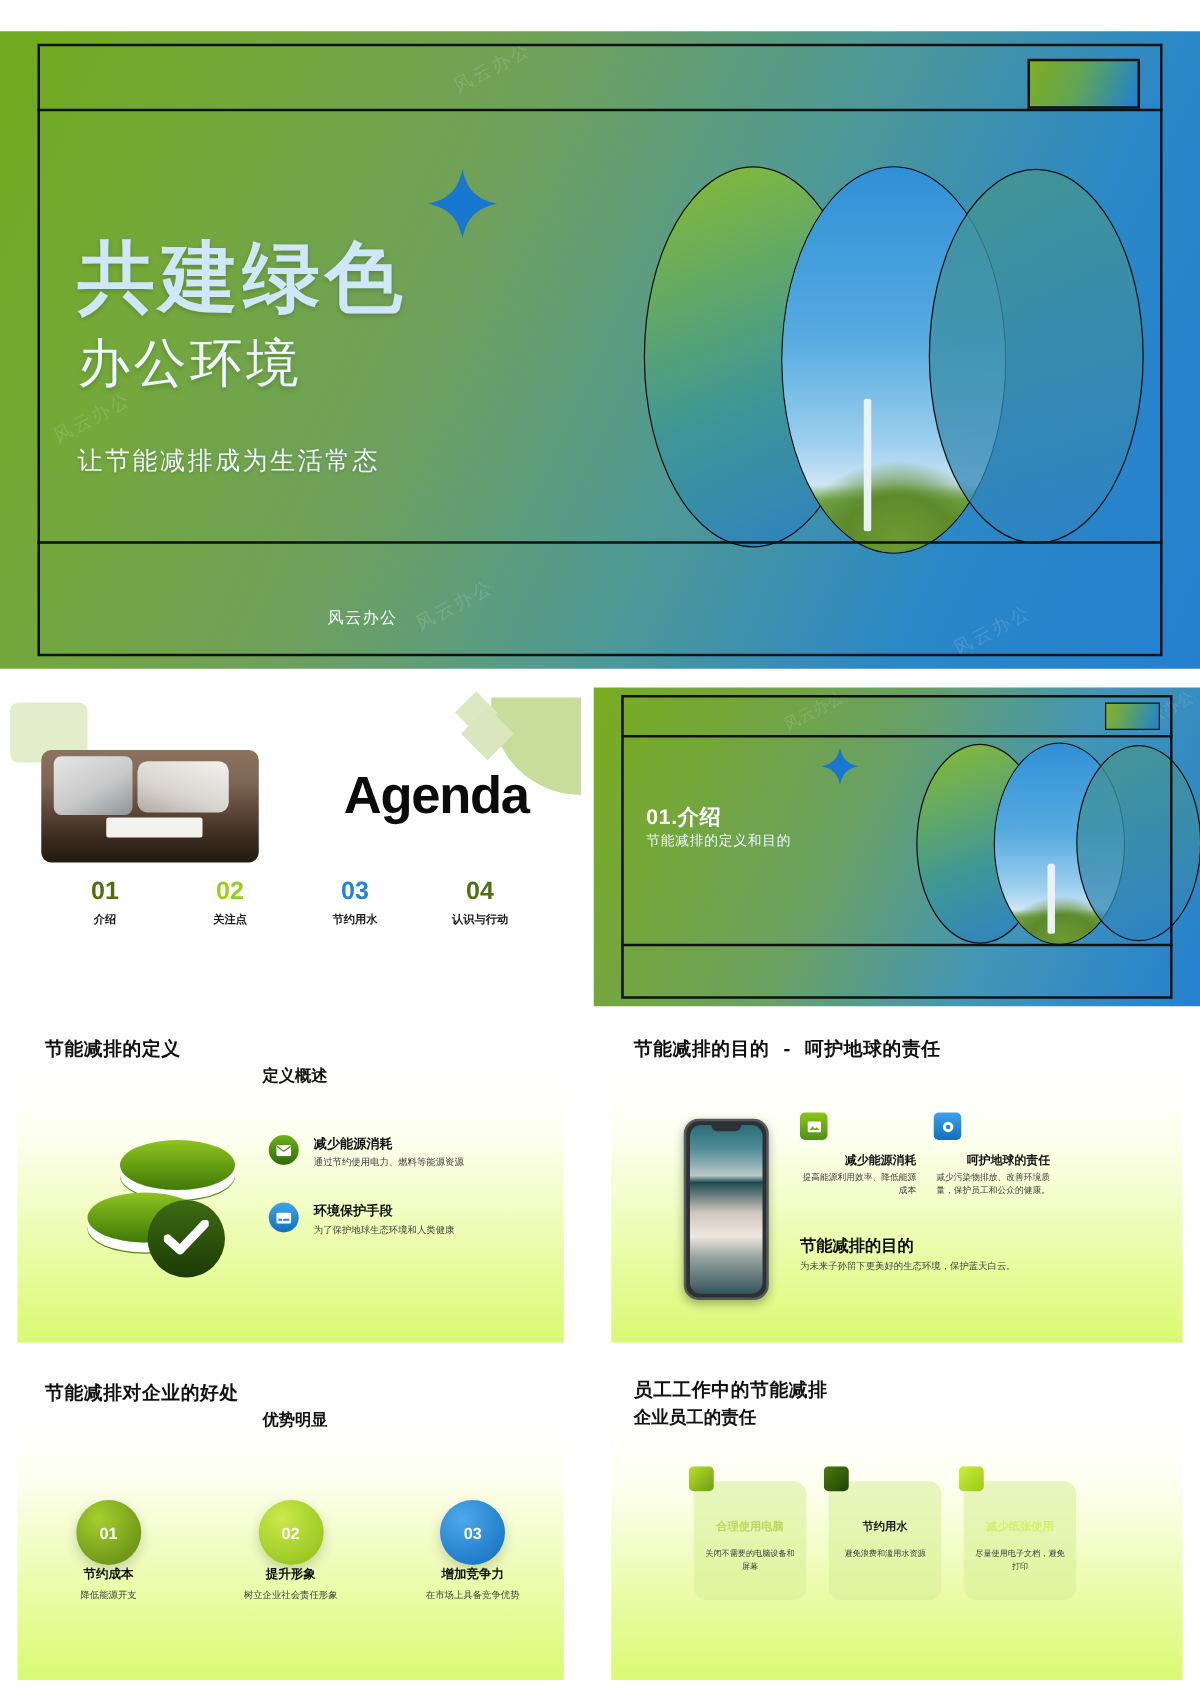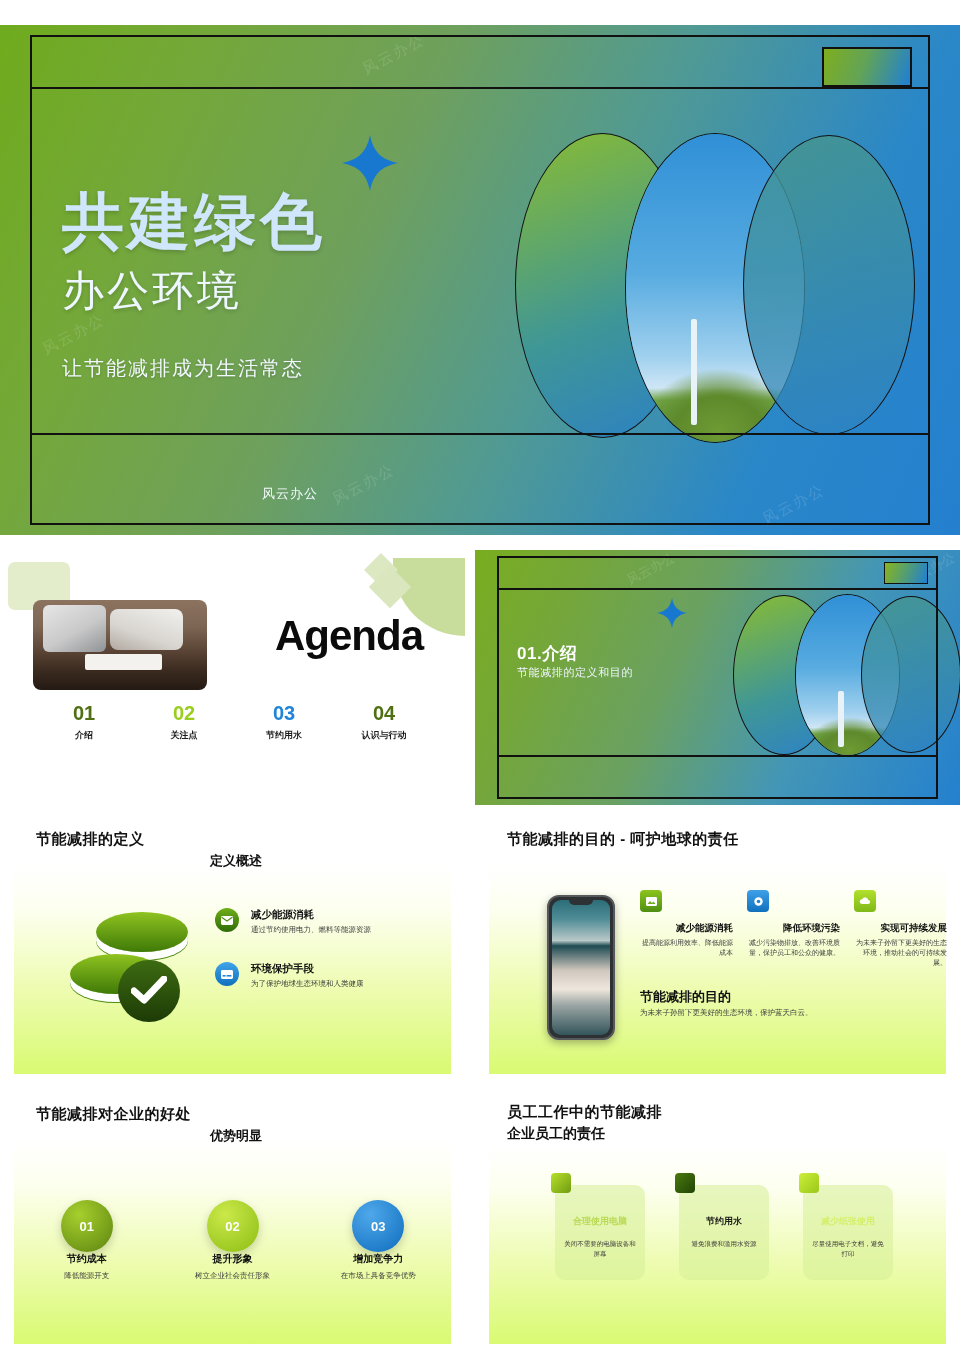--- a/index.html
+++ b/index.html
@@ -84,21 +84,21 @@
   #s3 .sec-sub { position:absolute; left:42px; top:115px; font-size:11px; color:#f0f7ff; letter-spacing:.6px; }
   #s3 .ells { left:258px; top:40px; width:230px; height:165px; }
   #s3 .e1 { left:0;   top:5px; width:102px; height:160px;
             background: linear-gradient(160deg, rgba(140,190,45,.92), rgba(60,150,150,.85) 60%, rgba(40,125,200,.8)); }
   #s3 .e2 { left:62px;top:4px; width:105px; height:162px; overflow:hidden; }
   #s3 .e3 { left:128px;top:6px;width:100px; height:157px;
             background: linear-gradient(170deg, rgba(70,150,140,.78), rgba(45,130,195,.72)); }
 
   
   .cslide { background:#ffffff; }
-  .cs-head { position:absolute; left:36px; top:10px; font-size:15px; font-weight:bold; color:#111; letter-spacing:.5px; }
+  .cs-head { position:absolute; left:36px; top:10px; font-size:15px; font-weight:bold; color:#111; letter-spacing:.5px;font-family:Liberation Mono, monospace; }
   .cs-body { position:absolute; left:14px; right:14px; top:44px; bottom:6px;
              background: linear-gradient(180deg,#ffffff 0%, #fdffef 22%, #eefcb3 58%, #d9fa72 100%); }
   .cs-sub { position:absolute; font-size:13px; font-weight:bold; color:#111; }
 
   
   #s4 { left:0; top:820px; width:465px; height:260px; }
   #s4 .cs-sub { left:210px; top:32px; }
   #s4 .coins { position:absolute; left:60px; top:92px; width:135px; height:110px; }
   .coin { position:absolute; border-radius:50%; }
   #s4 .c1 { left:36px; top:0;   width:92px; height:40px; background: linear-gradient(180deg,#8fc320,#3f7a07); box-shadow:0 8px 0 #fff, 0 9px 0 #4b8a0c; }
@@ -142,21 +142,21 @@
   .ben-t { font-size:10px; font-weight:bold; color:#101010; }
   .ben-d { font-size:7.5px; color:#3c3c3c; margin-top:5px; }
 
   
   #s7 { left:475px; top:1095px; width:485px; height:255px; }
   #s7 .cs-head { left:32px; top:8px; }
   #s7 .cs-sub  { left:32px; top:30px; font-size:14px; }
   #s7 .cs-body { top:50px; }
   #s7 .ghost1 { position:absolute; left:14px; top:50px; width:110px; height:16px; background:#eef0ee; }
   #s7 .ghost2 { position:absolute; left:188px; top:50px; width:60px; height:14px; background:#eef0ee; border-radius:7px; }
-  .emp-row { position:absolute; left:80px; right:50px; top:90px; display:flex; gap:34px; }
+  .emp-row { position:absolute; left:80px; right:50px; top:90px; display:flex; gap:18px; }
   .emp-card { position:relative; width:90px; height:95px; border-radius:10px;
               background: rgba(214,239,150,.55); backdrop-filter: blur(2px); padding:30px 8px 0; text-align:center; }
   .emp-tab { position:absolute; left:-4px; top:-12px; width:20px; height:20px; border-radius:4px; }
   .emp-t { font-size:9px; font-weight:bold; }
   .emp-d { font-size:6.5px; color:#3a3a3a; margin-top:11px; line-height:1.5; }
 </style>
 </head>
 <body>
 
 <div class="deck">
@@ -312,31 +312,22 @@
         <div class="pur-t">减少能源消耗</div>
         <div class="pur-d">提高能源利用效率、降低能源成本</div>
       </div>
       <div class="pur-col">
         <span class="pur-ic" style="background:linear-gradient(180deg,#3ea1e8,#1070bd)">
           <svg width="11" height="11" viewBox="0 0 11 11">
               <circle cx="5.5" cy="5.5" r="4.2" fill="#fff"></circle>
               <circle cx="5.5" cy="5.5" r="1.8" fill="#1f86d6"></circle>
             </svg>
         </span>
-        <div class="pur-t">降低环境污染</div>
+        <div class="pur-t">呵护地球的责任</div>
         <div class="pur-d">减少污染物排放、改善环境质量，保护员工和公众的健康。</div>
-      </div>
-      <div class="pur-col">
-        <span class="pur-ic" style="background:linear-gradient(180deg,#b2e02c,#7fb818)">
-          <svg width="12" height="8" viewBox="0 0 12 8">
-              <path d="M3 7a2.4 2.4 0 0 1 .3-4.8A3.1 3.1 0 0 1 9.2 3a2 2 0 0 1-.2 4Z" fill="#fff"></path>
-            </svg>
-        </span>
-        <div class="pur-t">实现可持续发展</div>
-        <div class="pur-d">为未来子孙留下更美好的生态环境，推动社会的可持续发展。</div>
       </div>
     </div>
 
     <div class="pur-foot-t">节能减排的目的</div>
     <div class="pur-foot-d">为未来子孙留下更美好的生态环境，保护蓝天白云。</div>
   </div>
 
   <div class="slide cslide" id="s6">
     <div class="cs-head">节能减排对企业的好处</div>
     <div class="cs-body"></div>

